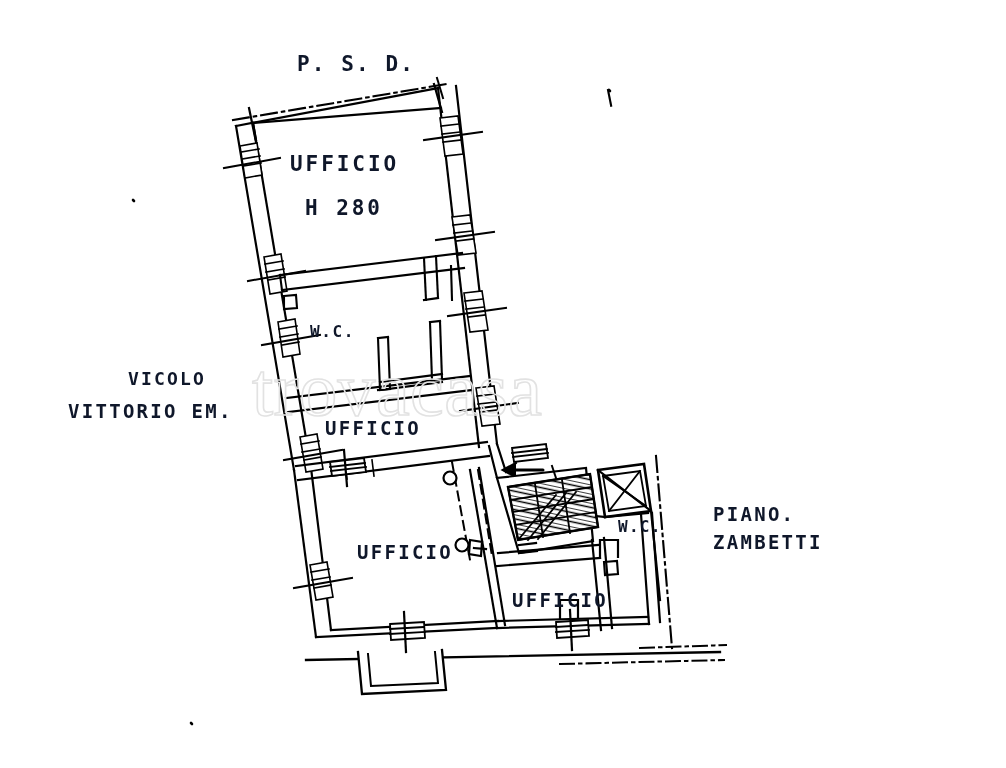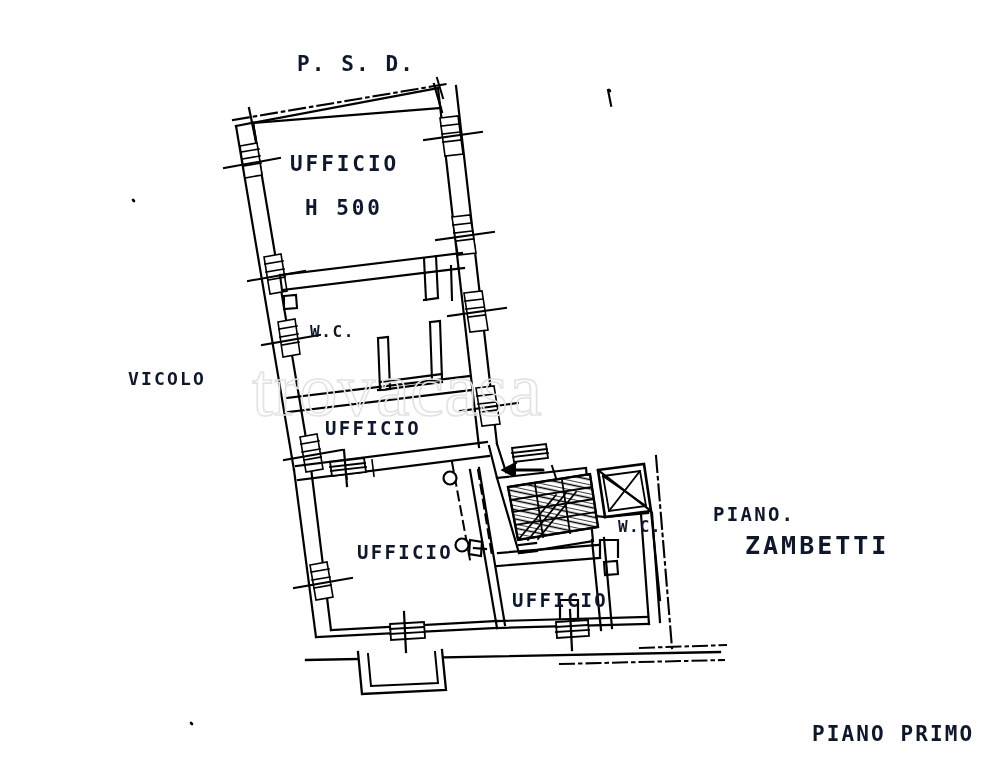--- a/index.html
+++ b/index.html
@@ -44,21 +44,21 @@
   .lbl-ufficio1  { left: 290px; top: 152px; font-size: 21px; letter-spacing: 0.14em; }
   .lbl-h350      { left: 305px; top: 196px; font-size: 21px; letter-spacing: 0.14em; }
   .lbl-wc1       { left: 310px; top: 323px; font-size: 16px; letter-spacing: 0.10em; }
   .lbl-ufficio2  { left: 325px; top: 417px; font-size: 19px; letter-spacing: 0.12em; }
   .lbl-ufficio3  { left: 357px; top: 541px; font-size: 19px; letter-spacing: 0.12em; }
   .lbl-ufficio4  { left: 512px; top: 589px; font-size: 19px; letter-spacing: 0.12em; }
   .lbl-wc2       { left: 618px; top: 518px; font-size: 16px; letter-spacing: 0.08em; }
   .lbl-vicolo    { left: 128px; top: 368px; font-size: 18px; letter-spacing: 0.12em; }
   .lbl-vicolo2   { left: 68px;  top: 400px; font-size: 19px; letter-spacing: 0.12em; }
   .lbl-prop      { left: 713px; top: 503px; font-size: 19px; letter-spacing: 0.12em; }
-  .lbl-prop2     { left: 713px; top: 531px; font-size: 25px; letter-spacing: 0.12em; margin-left: 32px; }
+  .lbl-prop2     { left: 713px; top: 531px; font-size: 19px; letter-spacing: 0.12em; }
   .lbl-via       { left: 388px; top: 682px; font-size: 21px; letter-spacing: 0.12em; }
   .lbl-piano     { left: 812px; top: 722px; font-size: 21px; letter-spacing: 0.10em; }
 
   .watermark {
     position: absolute;
     left: 252px;
     top: 346px;
     font-family: Liberation Serif, serif;
     font-size: 76px;
     font-weight: 400;
@@ -362,24 +362,24 @@
         <path d="M519 545 L536 543"></path>
       </g>
 
     </g>
   </svg>
 
   <div class="watermark">trovacasa</div>
 
   <div class="plan-label lbl-psd">P. S. D.</div>
   <div class="plan-label lbl-ufficio1">UFFICIO</div>
-  <div class="plan-label lbl-h350">H 500</div>
+  <div class="plan-label lbl-h350">H 280</div>
   <div class="plan-label lbl-wc1">W.C.</div>
   <div class="plan-label lbl-ufficio2">UFFICIO</div>
   <div class="plan-label lbl-ufficio3">UFFICIO</div>
   <div class="plan-label lbl-ufficio4">UFFICIO</div>
   <div class="plan-label lbl-wc2">W.C.</div>
   <div class="plan-label lbl-vicolo">VICOLO</div>
+  <div class="plan-label lbl-vicolo2">VITTORIO EM.</div>
   <div class="plan-label lbl-prop">PIANO.</div>
   <div class="plan-label lbl-prop2">ZAMBETTI</div>
-  <div class="plan-label lbl-piano">PIANO PRIMO</div>
 
 </div>
 
 </body></html>

